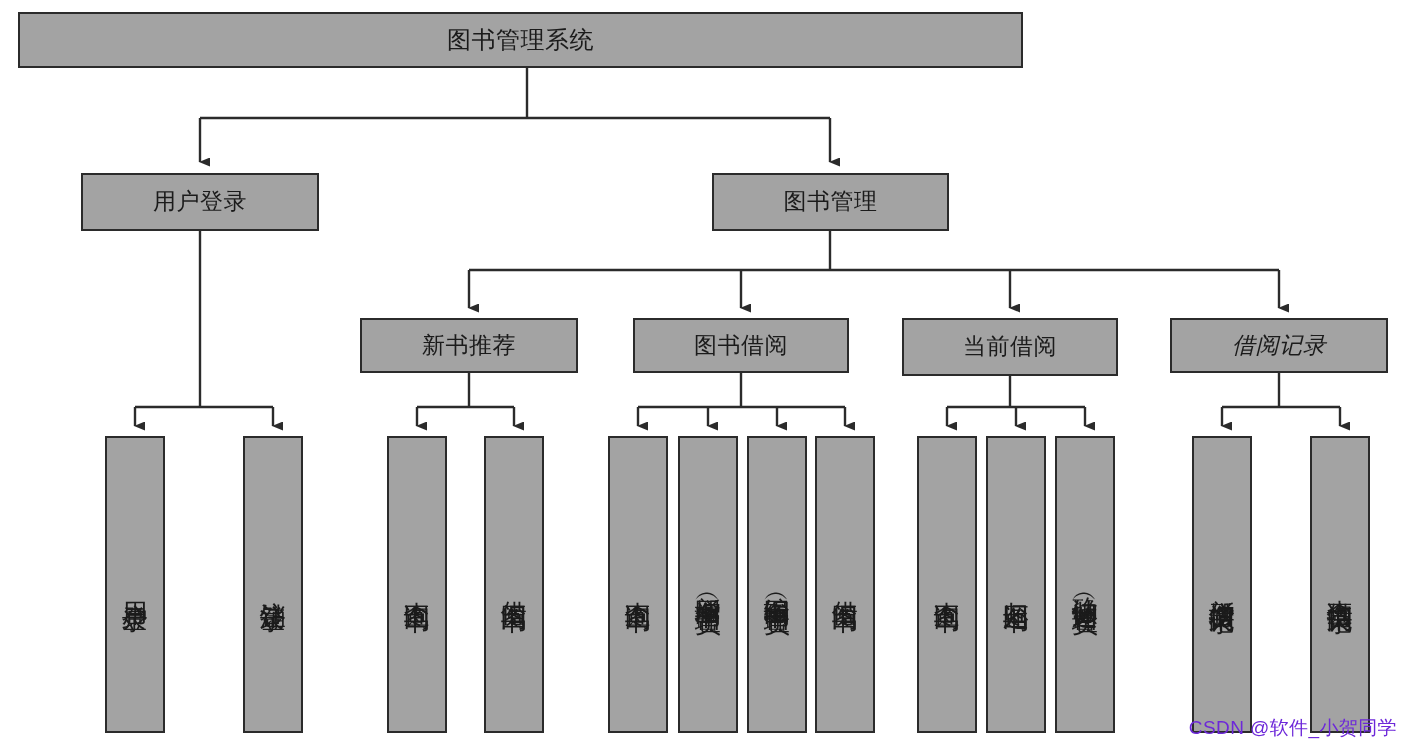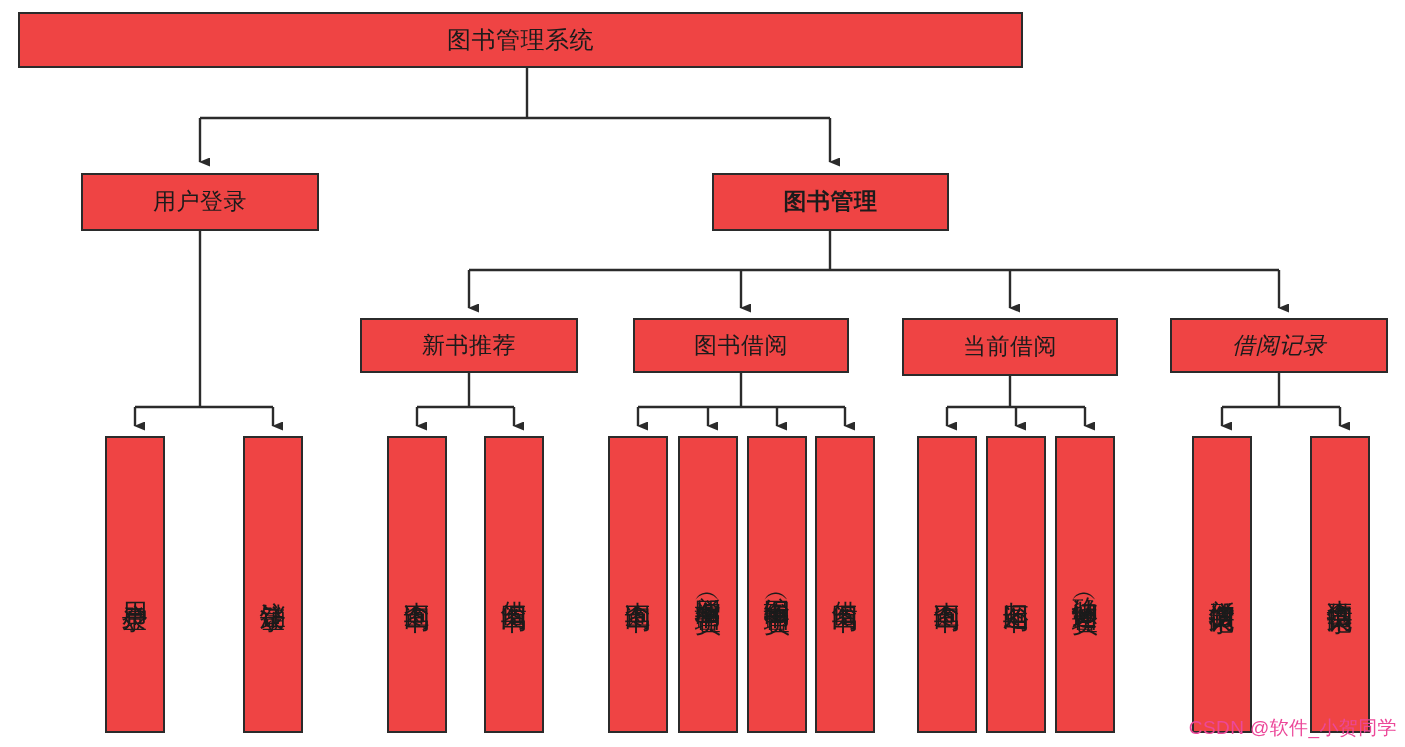--- a/index.html
+++ b/index.html
@@ -22,21 +22,21 @@
     left: 0;
     top: 0;
     width: 1405px;
     height: 747px;
     pointer-events: none;
   }
   .node {
     position: absolute;
     box-sizing: border-box;
     border: 2px solid #2b2b2b;
-    background: #ef4444;
+    background: #a3a3a3;
     display: flex;
     align-items: center;
     justify-content: center;
     color: #1b1b1b;
   }
   .node .label {
     display: block;
     line-height: 1.12;
     letter-spacing: 0.5px;
   }
@@ -61,21 +61,21 @@
     line-height: 1.02;
     letter-spacing: 2px;
     text-align: center;
     white-space: nowrap;
   }
   .watermark {
     position: absolute;
     right: 8px;
     bottom: 6px;
     font-size: 19px;
-    color: #ec4899;
+    color: #6d28d9;
     white-space: nowrap;
     letter-spacing: 0.4px;
   }
 </style>
 </head>
 <body>
 
 <div id="canvas">
 
   <svg class="edges" viewBox="0 0 1405 747">
@@ -128,21 +128,21 @@
     </g>
   </svg>
 
   <div class="node horiz root" style="left:18px; top:12px; width:1005px; height:56px;">
     <span class="label">图书管理系统</span>
   </div>
 
   <div class="node horiz" style="left:81px; top:173px; width:238px; height:58px;">
     <span class="label">用户登录</span>
   </div>
-  <div class="node horiz" style="left:712px; top:173px; width:237px; height:58px;font-weight:bold;">
+  <div class="node horiz" style="left:712px; top:173px; width:237px; height:58px;">
     <span class="label">图书管理</span>
   </div>
 
   <div class="node horiz" style="left:360px; top:318px; width:218px; height:55px;">
     <span class="label">新书推荐</span>
   </div>
   <div class="node horiz" style="left:633px; top:318px; width:216px; height:55px;">
     <span class="label">图书借阅</span>
   </div>
   <div class="node horiz" style="left:902px; top:318px; width:216px; height:58px;">

